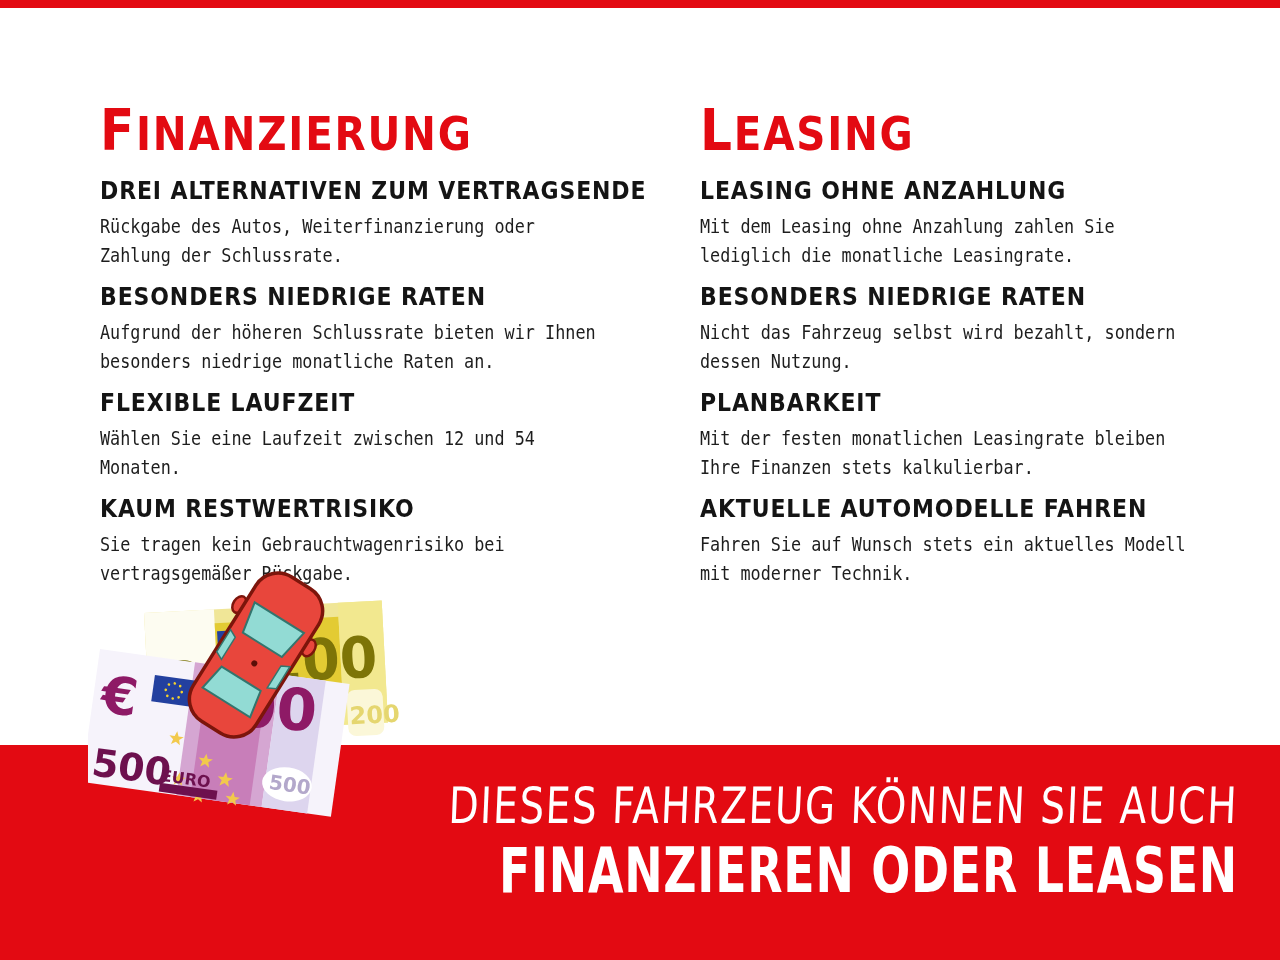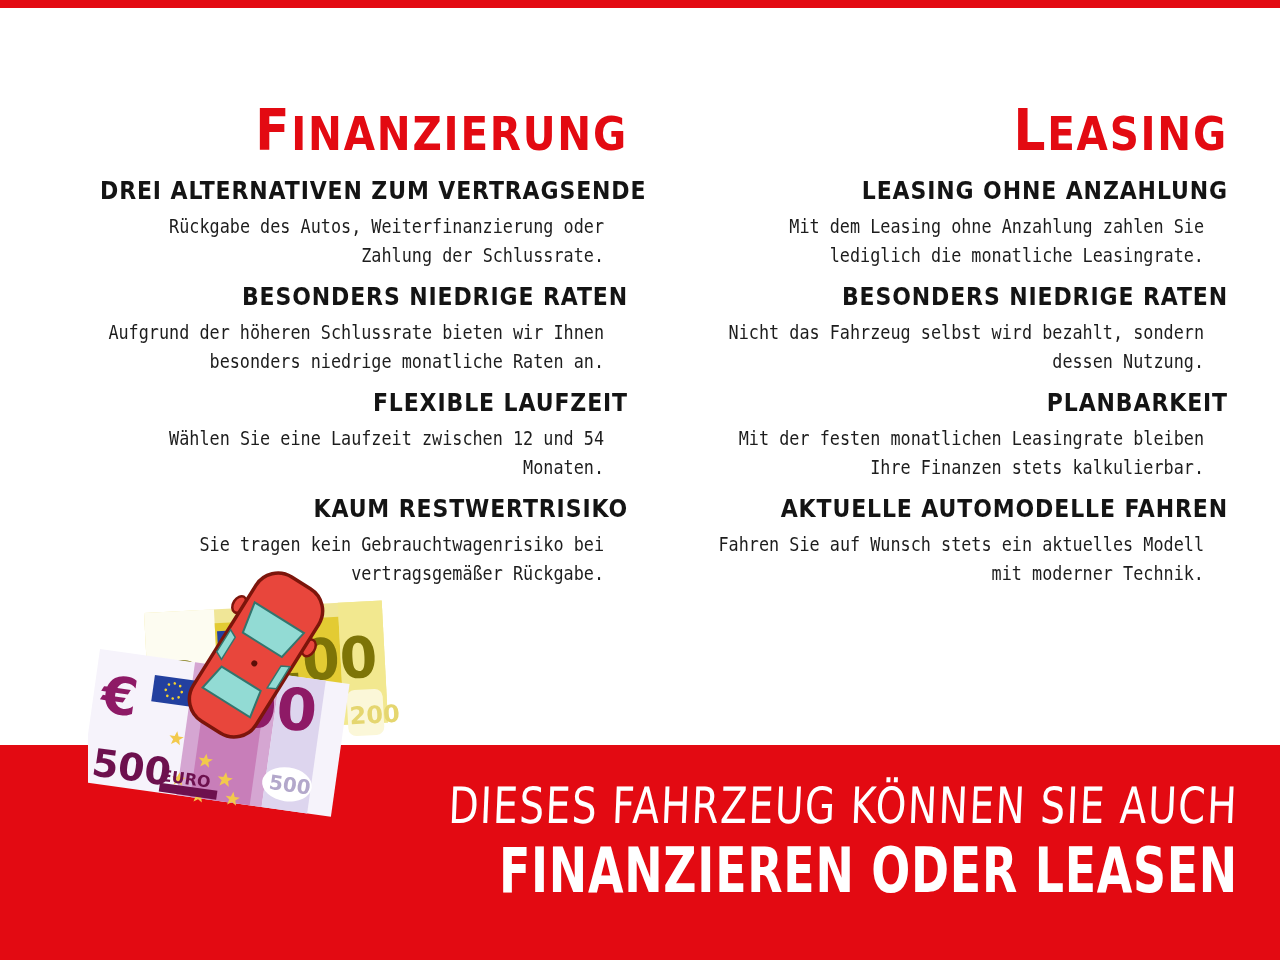--- a/index.html
+++ b/index.html
@@ -8,21 +8,21 @@
     background:#ffffff;
     font-family:"DejaVu Sans", sans-serif;
   }
   .topbar{
     position:absolute;left:0;top:0;width:1280px;height:8px;
     background:#e30a12;
   }
   .content{
     position:absolute;left:100px;top:98px;display:flex;
   }
-  .col{width:600px;text-align:right;}
+  .col{width:600px;}
   .col-heading{
     margin:0 0 10px 0;
     font-size:46px;line-height:1.15;font-weight:bold;
     letter-spacing:2px;color:#e30a12;
     transform:scaleX(0.88);transform-origin:0 50%;
     white-space:nowrap;
   }
   .col-heading::first-letter{font-size:57px;}
   .section-title{
     margin:12px 0 6px 0;

